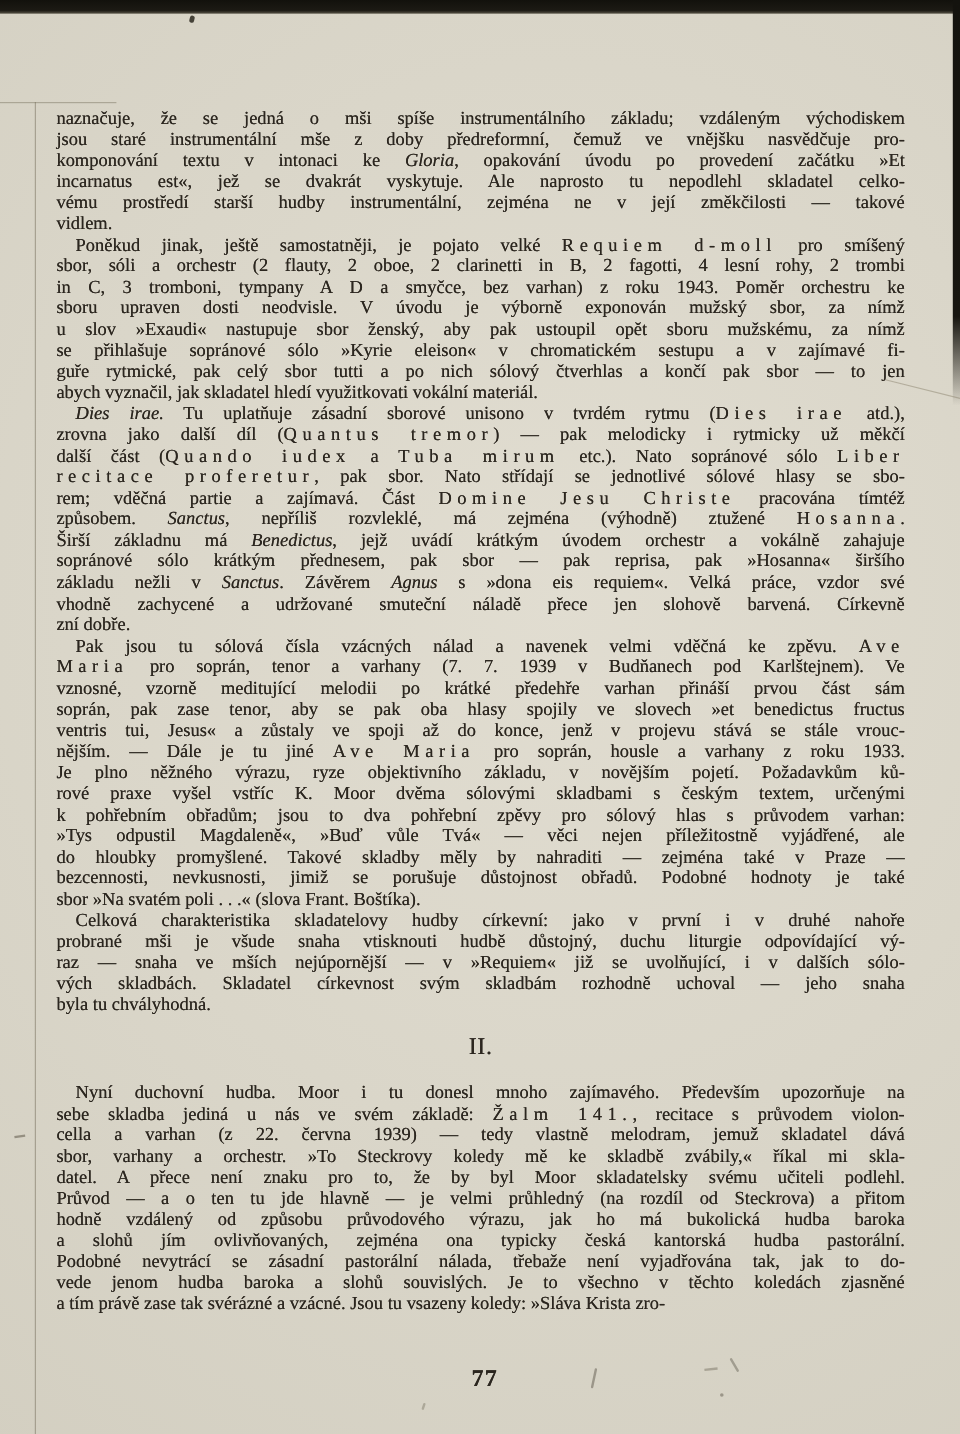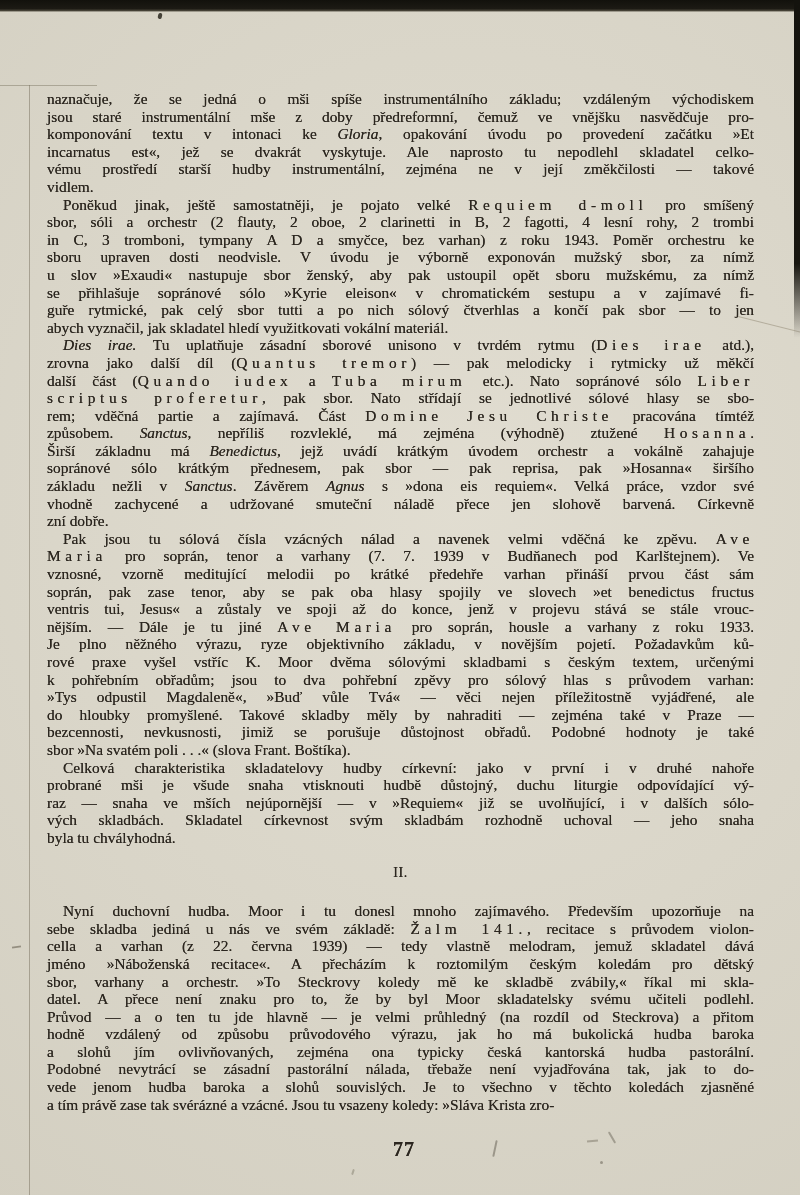--- a/index.html
+++ b/index.html
@@ -35,21 +35,21 @@
     position:absolute;left:47px;top:90px;width:707px;
     color:#2b261f;font-size:15.4px;line-height:17.6px;
     text-shadow:0 0 .4px rgba(43,38,31,.85);
   }
   .para{margin:0;}
   .line{text-align:justify;text-align-last:justify;white-space:normal;}
   .line.last{text-align-last:auto;}
   .line.first{text-indent:16px;}
   .i{font-style:italic;}
   .sp{letter-spacing:.30em;}
-  .heading{text-align:left;font-size:14px;letter-spacing:.5px;margin:17px 0 21px 0;text-align-last:center;}
+  .heading{text-align:left;font-size:20px;letter-spacing:.5px;margin:17px 0 21px 0;text-align-last:center;}
   .page-number{
     position:absolute;left:393px;top:1138px;width:30px;
     font-size:20px;font-weight:bold;color:#2b261f;letter-spacing:1px;
     text-shadow:0 0 .4px rgba(43,38,31,.85);
   }
 </style>
 </head>
 <body>
 
 <div class="page">
@@ -82,21 +82,21 @@
         <div class="line"><span>sboru upraven dosti neodvisle. V úvodu je výborně exponován mužský sbor, za nímž</span></div>
         <div class="line"><span>u slov »Exaudi« nastupuje sbor ženský, aby pak ustoupil opět sboru mužskému, za nímž</span></div>
         <div class="line"><span>se přihlašuje sopránové sólo »Kyrie eleison« v chromatickém sestupu a v zajímavé fi-</span></div>
         <div class="line"><span>guře rytmické, pak celý sbor tutti a po nich sólový čtverhlas a končí pak sbor — to jen</span></div>
         <div class="line last"><span>abych vyznačil, jak skladatel hledí využitkovati vokální materiál.</span></div>
       </div>
       <div class="para">
         <div class="line first"><span class="i">Dies irae.</span><span> Tu uplatňuje zásadní sborové unisono v tvrdém rytmu (</span><span class="sp">Dies irae</span><span> atd.),</span></div>
         <div class="line"><span>zrovna jako další díl (</span><span class="sp">Quantus tremor</span><span>) — pak melodicky i rytmicky už měkčí</span></div>
         <div class="line"><span>další část (</span><span class="sp">Quando iudex</span><span> a </span><span class="sp">Tuba mirum</span><span> etc.). Nato sopránové sólo </span><span class="sp">Liber</span></div>
-        <div class="line"><span class="sp">scriptus proferetur</span><span>, pak sbor. Nato střídají se jednotlivé sólové hlasy se sbo-</span></div>
+        <div class="line"><span class="sp">recitace proferetur</span><span>, pak sbor. Nato střídají se jednotlivé sólové hlasy se sbo-</span></div>
         <div class="line"><span>rem; vděčná partie a zajímavá. Část </span><span class="sp">Domine Jesu Christe</span><span> pracována tímtéž</span></div>
         <div class="line"><span>způsobem. </span><span class="i">Sanctus</span><span>, nepříliš rozvleklé, má zejména (výhodně) ztužené </span><span class="sp">Hosanna</span><span>.</span></div>
         <div class="line"><span>Širší základnu má </span><span class="i">Benedictus</span><span>, jejž uvádí krátkým úvodem orchestr a vokálně zahajuje</span></div>
         <div class="line"><span>sopránové sólo krátkým přednesem, pak sbor — pak reprisa, pak »Hosanna« širšího</span></div>
         <div class="line"><span>základu nežli v </span><span class="i">Sanctus</span><span>. Závěrem </span><span class="i">Agnus</span><span> s »dona eis requiem«. Velká práce, vzdor své</span></div>
         <div class="line"><span>vhodně zachycené a udržované smuteční náladě přece jen slohově barvená. Církevně</span></div>
         <div class="line last"><span>zní dobře.</span></div>
       </div>
       <div class="para">
         <div class="line first"><span>Pak jsou tu sólová čísla vzácných nálad a navenek velmi vděčná ke zpěvu. </span><span class="sp">Ave</span></div>
@@ -118,21 +118,20 @@
         <div class="line"><span>probrané mši je všude snaha vtisknouti hudbě důstojný, duchu liturgie odpovídající vý-</span></div>
         <div class="line"><span>raz — snaha ve mších nejúpornější — v »Requiem« již se uvolňující, i v dalších sólo-</span></div>
         <div class="line"><span>vých skladbách. Skladatel církevnost svým skladbám rozhodně uchoval — jeho snaha</span></div>
         <div class="line last"><span>byla tu chvályhodná.</span></div>
       </div>
       <div class="heading">II.</div>
       <div class="para">
         <div class="line first"><span>Nyní duchovní hudba. Moor i tu donesl mnoho zajímavého. Především upozorňuje na</span></div>
         <div class="line"><span>sebe skladba jediná u nás ve svém základě: </span><span class="sp">Žalm 141.</span><span>, recitace s průvodem violon-</span></div>
         <div class="line"><span>cella a varhan (z 22. června 1939) — tedy vlastně melodram, jemuž skladatel dává</span></div>
-        <div class="line"><span>jméno »Náboženská recitace«. A přecházím k roztomilým českým koledám pro dětský</span></div>
         <div class="line"><span>sbor, varhany a orchestr. »To Steckrovy koledy mě ke skladbě zvábily,« říkal mi skla-</span></div>
         <div class="line"><span>datel. A přece není znaku pro to, že by byl Moor skladatelsky svému učiteli podlehl.</span></div>
         <div class="line"><span>Průvod — a o ten tu jde hlavně — je velmi průhledný (na rozdíl od Steckrova) a přitom</span></div>
         <div class="line"><span>hodně vzdálený od způsobu průvodového výrazu, jak ho má bukolická hudba baroka</span></div>
         <div class="line"><span>a slohů jím ovlivňovaných, zejména ona typicky česká kantorská hudba pastorální.</span></div>
         <div class="line"><span>Podobné nevytrácí se zásadní pastorální nálada, třebaže není vyjadřována tak, jak to do-</span></div>
         <div class="line"><span>vede jenom hudba baroka a slohů souvislých. Je to všechno v těchto koledách zjasněné</span></div>
         <div class="line last"><span>a tím právě zase tak svérázné a vzácné. Jsou tu vsazeny koledy: »Sláva Krista zro-</span></div>
       </div>
     </div>

